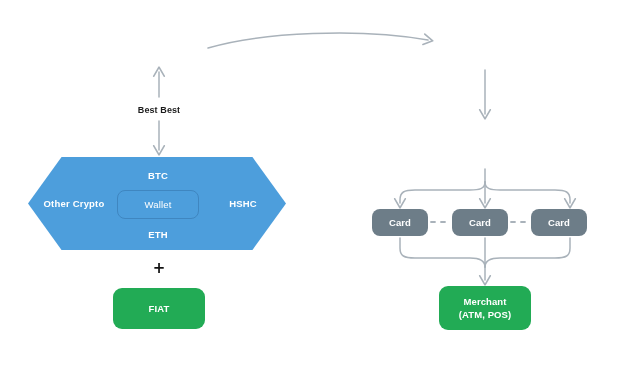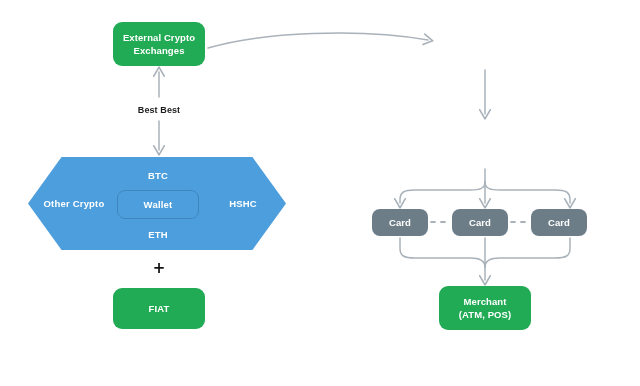--- a/index.html
+++ b/index.html
@@ -94,21 +94,21 @@
     border: 1.3px solid #3f86c0;
     border-radius: 8px;
     display: flex;
     align-items: center;
     justify-content: center;
     z-index: 4;
   }
   #wallet-box span {
     color: #ffffff;
     font-size: 9.5px;
-    font-weight: bold;
+    font-weight: normal;
     letter-spacing: 0.2px;
   }
 
   
   .plain-label {
     position: absolute;
     color: #1c1c1c;
     font-size: 9px;
     font-weight: bold;
     letter-spacing: 0.1px;
@@ -160,24 +160,20 @@
       <path d="M400,238 L400,248 C400,256 404,258 415,258 L470,258 C479,258 485,260 485,267"></path>
       <path d="M570,238 L570,248 C570,256 566,258 555,258 L500,258 C491,258 485,260 485,267"></path>
       <path d="M485,238 L485,267"></path>
       <path d="M485,263 L485,280" marker-end="url(#ah)"></path>
 
       <path d="M431,222 L449,222" stroke-dasharray="4 6" stroke-width="1.8"></path>
       <path d="M511,222 L528,222" stroke-dasharray="4 6" stroke-width="1.8"></path>
     </g>
   </svg>
 
-  <div class="node node-green" id="n-exchanges">
-    <span class="node-line">External Crypto</span>
-    <span class="node-line">Exchanges</span>
-  </div>
 
 
 
   <div class="node node-green" id="n-fiat">
     <span class="node-line">FIAT</span>
   </div>
 
   <div class="node node-green" id="n-merchant">
     <span class="node-line">Merchant</span>
     <span class="node-line">(ATM, POS)</span>

